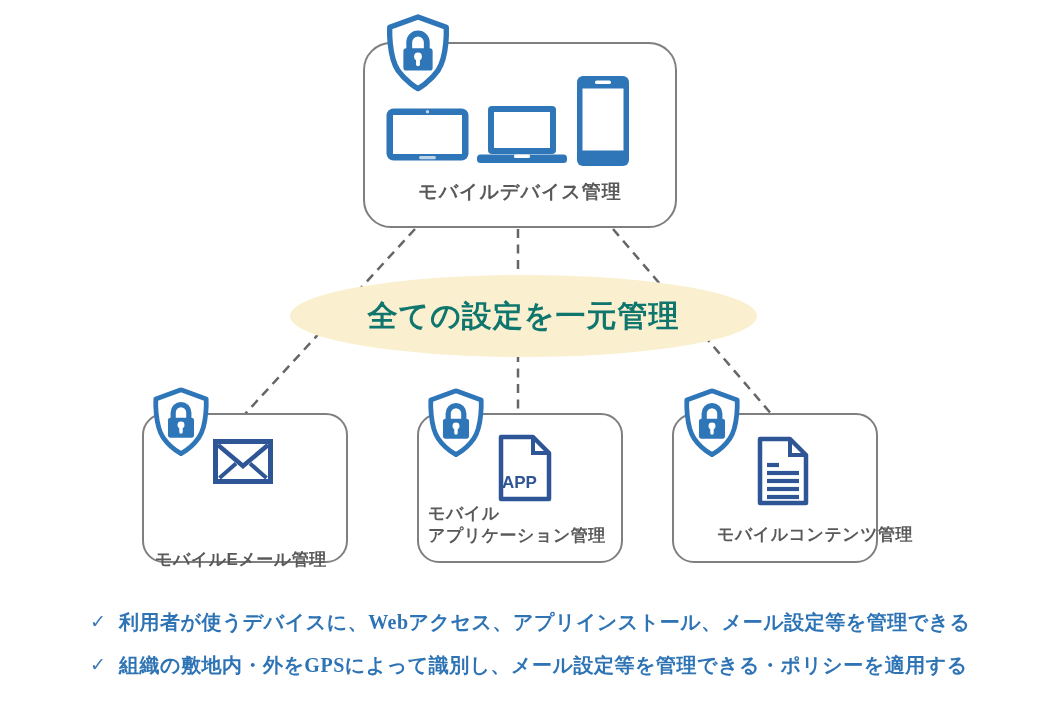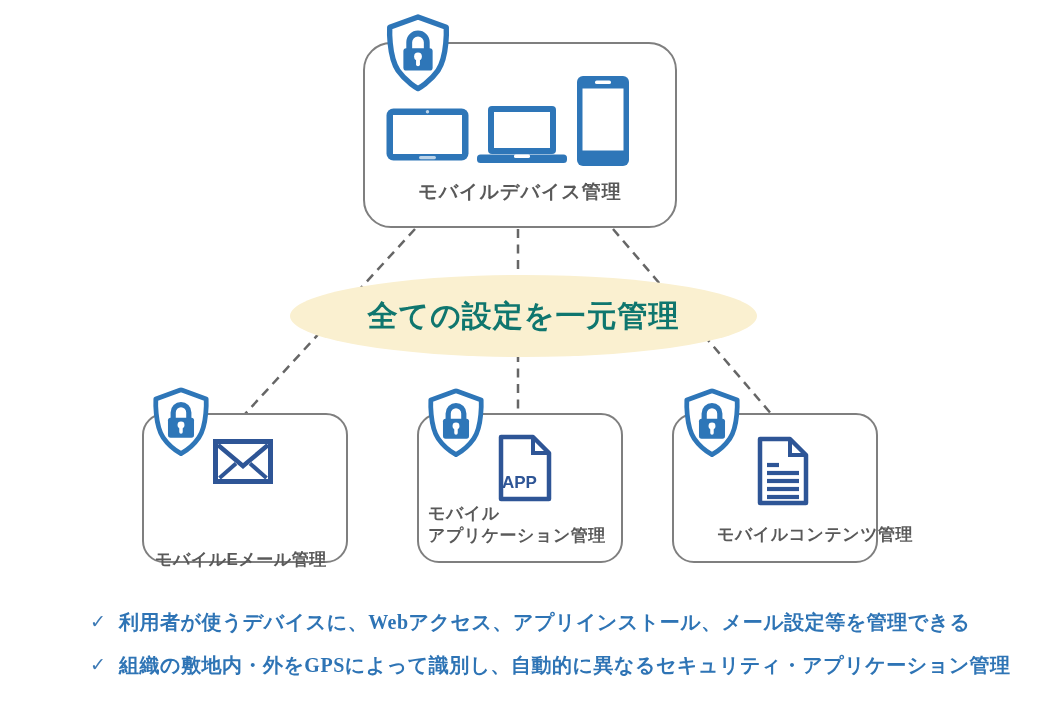--- a/index.html
+++ b/index.html
@@ -141,16 +141,16 @@
   <div class="sub-label lbl-right">
     <div>モバイルコンテンツ管理</div>
   </div>
 
   <div class="bullet bullet-1">
     <span class="chk">✓</span>
     <span class="txt">利用者が使うデバイスに、Webアクセス、アプリインストール、メール設定等を管理できる</span>
   </div>
   <div class="bullet bullet-2">
     <span class="chk">✓</span>
-    <span class="txt">組織の敷地内・外をGPSによって識別し、自動的に異なるセキュリティ・アプリケーション管理</span>
+    <span class="txt">組織の敷地内・外をGPSによって識別し、メール設定等を管理できる・ポリシーを適用する</span>
   </div>
 
 </div>
 
 </body></html>

